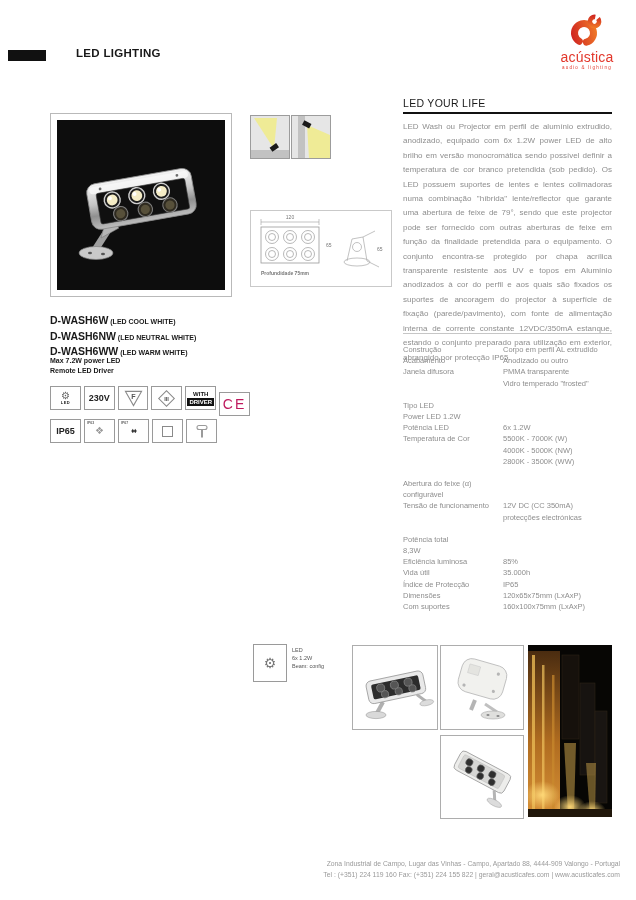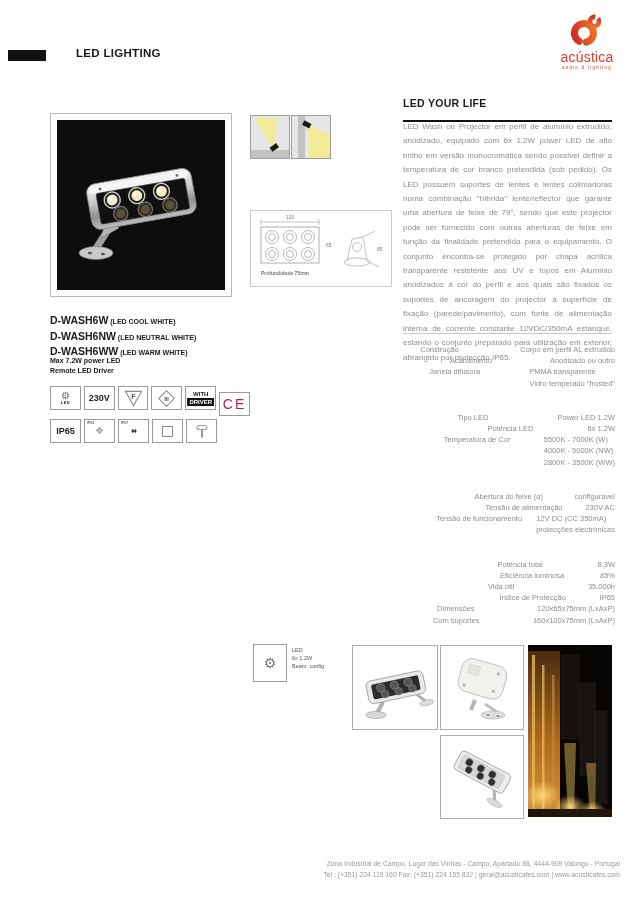--- a/index.html
+++ b/index.html
@@ -22,22 +22,22 @@
 
   
   .thumb{width:38px;height:42px;border:1px solid #9c9c9c;background:#e6e6e6;overflow:hidden;}
   .thumb1{left:250px;top:115px;}
   .thumb2{left:291px;top:115px;}
 
   
   .draw-box{left:250px;top:210px;width:140px;height:75px;border:1px solid #c9c9c9;background:#fff;}
 
   
-  .intro-title{left:403px;top:97px;width:209px;font-size:10.5px;font-weight:bold;letter-spacing:.3px;
-               border-bottom:2.5px solid #111;padding-bottom:11px;}
+  .intro-title{left:403px;top:97px;width:209px;font-size:10.5px;font-weight:normal;letter-spacing:.3px;
+               border-bottom:2.5px solid #111;padding-bottom:3px;}
   .intro-body{left:403px;top:120px;width:209px;font-size:8px;line-height:14.4px;color:#8e8e8e;text-align:justify;}
   .divider{left:403px;top:333px;width:209px;height:1px;background:#c6c6c6;}
 
   
   .models{left:50px;top:313px;line-height:12.5px;}
   .m-name{font-size:10.5px;font-weight:bold;text-align:right;}
   .m-var{font-size:7px;font-weight:bold;}
   .notes{left:50px;top:356px;font-size:7px;font-weight:bold;line-height:9.5px;}
 
   
@@ -51,22 +51,22 @@
   .b-led-t{font-size:4px;font-weight:bold;color:#222;letter-spacing:.4px;}
   .b-stack-top{font-size:6px;font-weight:bold;color:#111;line-height:7px;}
   .b-stack-bot{font-size:6px;font-weight:bold;color:#fff;background:#111;line-height:8px;padding:0 2px;}
   .corner{position:absolute;top:1px;left:2px;font-size:3.5px;font-weight:bold;color:#666;}
   .b-dust{font-size:10px;color:#9a9a9a;line-height:10px;}
   .b-water{font-size:7px;color:#333;letter-spacing:-1px;line-height:8px;}
   .b-square{width:9px;height:9px;border:1.6px solid #8a8a8a;}
 
   
   .specs{left:403px;top:344px;width:212px;}
-  .spec-row{display:flex;font-size:7.5px;line-height:11.2px;color:#8e8e8e;justify-content:flex-end;}
-  .spec-row.gap{margin-top:23px;}
+  .spec-row{display:flex;font-size:7.5px;line-height:11.2px;color:#8e8e8e;}
+  .spec-row.gap{margin-top:11px;flex-direction:column;}
   .spec-label{width:100px;flex-shrink:0;}
   .spec-values div{white-space:nowrap;}
 
   
   .ledinfo-box{left:253px;top:644px;width:32px;height:36px;border:1px solid #9a9a9a;
                display:flex;align-items:center;justify-content:center;}
   .ledinfo-box .gear-icon{font-size:14px;color:#777;}
   .ledinfo-text{left:292px;top:646px;font-size:5.5px;color:#555;line-height:8px;}
 
   
@@ -313,26 +313,20 @@
         <div class="spec-values">
           <div>5500K - 7000K (W)</div>
           <div>4000K - 5000K (NW)</div>
           <div>2800K - 3500K (WW)</div>
         </div>
       </div>
       <div class="spec-row gap">
         <div class="spec-label">Abertura do feixe (α)</div>
         <div class="spec-values">
           <div>configurável</div>
-        </div>
-      </div>
-      <div class="spec-row">
-        <div class="spec-label">Tensão de alimentação</div>
-        <div class="spec-values">
-          <div>230V AC</div>
         </div>
       </div>
       <div class="spec-row">
         <div class="spec-label">Tensão de funcionamento</div>
         <div class="spec-values">
           <div>12V DC (CC 350mA)</div>
           <div>protecções electrónicas</div>
         </div>
       </div>
       <div class="spec-row gap">

